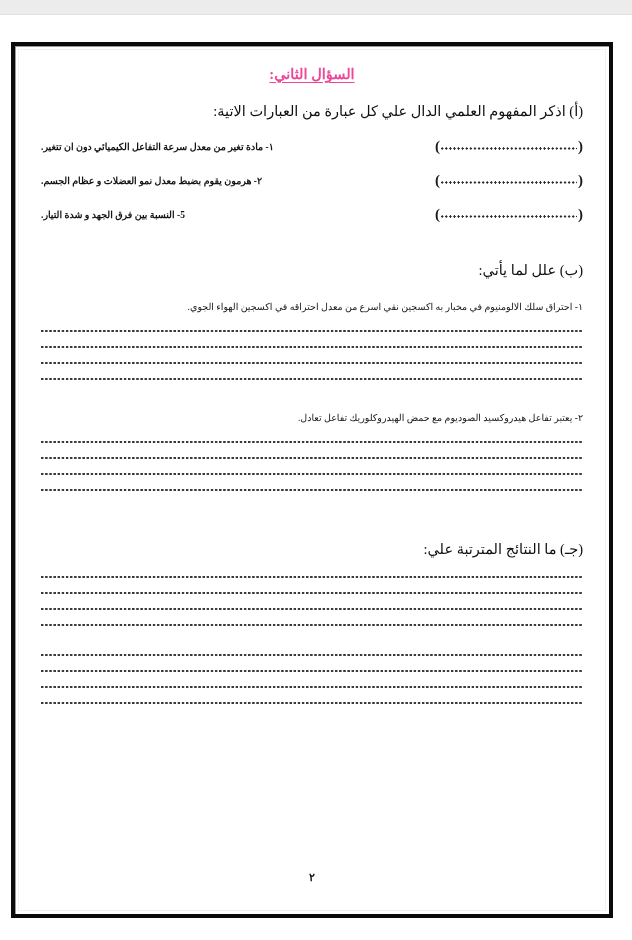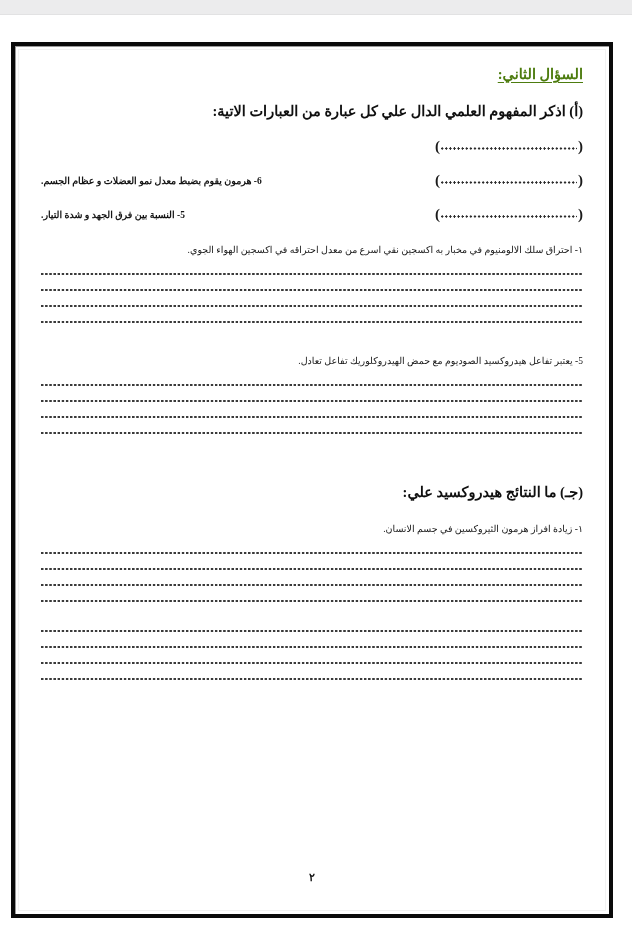--- a/index.html
+++ b/index.html
@@ -57,30 +57,31 @@
     padding: 10px 22px 0 22px;
     box-sizing: border-box;
     direction: rtl;
     text-align: right;
   }
 
   
   .doc-title {
     font-size: 14.5px;
     font-weight: bold;
-    color: #4d7c0f;
+    color: #ec4899;
     text-decoration: underline;
     text-underline-offset: 3px;
     margin: 6px 0 0 0;
     letter-spacing: 0;
+    text-align: center;
   }
 
   .part-heading {
     font-size: 14.5px;
-    font-weight: bold;
+    font-weight: normal;
     color: #101010;
     margin: 20px 0 0 0;
   }
   .part-heading.b { margin-top: 40px; }
 
   
   .item-row {
     display: flex;
     flex-direction: row;
     align-items: center;
@@ -163,62 +164,63 @@
 
       <div class="part-heading">(أ) اذكر المفهوم العلمي الدال علي كل عبارة من العبارات الاتية:</div>
 
       <div class="item-row">
         <div class="answer-blank">
           <span class="paren">(</span>
           <span class="dots"></span>
           <span class="paren">)</span>
         </div>
         <div class="item-spacer"></div>
+        <div class="item-text">١- مادة تغير من معدل سرعة التفاعل الكيميائي دون ان تتغير.</div>
       </div>
 
       <div class="item-row">
         <div class="answer-blank">
           <span class="paren">(</span>
           <span class="dots"></span>
           <span class="paren">)</span>
         </div>
         <div class="item-spacer"></div>
-        <div class="item-text">6- هرمون يقوم بضبط معدل نمو العضلات و عظام الجسم.</div>
+        <div class="item-text">٢- هرمون يقوم بضبط معدل نمو العضلات و عظام الجسم.</div>
       </div>
 
       <div class="item-row">
         <div class="answer-blank">
           <span class="paren">(</span>
           <span class="dots"></span>
           <span class="paren">)</span>
         </div>
         <div class="item-spacer"></div>
         <div class="item-text">5- النسبة بين فرق الجهد و شدة التيار.</div>
       </div>
 
+      <div class="part-heading b">(ب) علل لما يأتي:</div>
 
       <div class="statement">١- احتراق سلك الالومنيوم في مخبار به اكسجين نقي اسرع من معدل احتراقه في اكسجين الهواء الجوي.</div>
       <div class="lines">
         <div class="dot-line"></div>
         <div class="dot-line"></div>
         <div class="dot-line"></div>
         <div class="dot-line"></div>
       </div>
 
-      <div class="statement">5- يعتبر تفاعل هيدروكسيد الصوديوم مع حمض الهيدروكلوريك تفاعل تعادل.</div>
-      <div class="lines">
-        <div class="dot-line"></div>
-        <div class="dot-line"></div>
-        <div class="dot-line"></div>
-        <div class="dot-line"></div>
-      </div>
-
-      <div class="part-heading b">(جـ) ما النتائج هيدروكسيد علي:</div>
-
-      <div class="statement">١- زيادة افراز هرمون الثيروكسين في جسم الانسان.</div>
+      <div class="statement">٢- يعتبر تفاعل هيدروكسيد الصوديوم مع حمض الهيدروكلوريك تفاعل تعادل.</div>
+      <div class="lines">
+        <div class="dot-line"></div>
+        <div class="dot-line"></div>
+        <div class="dot-line"></div>
+        <div class="dot-line"></div>
+      </div>
+
+      <div class="part-heading b">(جـ) ما النتائج المترتبة علي:</div>
+
       <div class="lines">
         <div class="dot-line"></div>
         <div class="dot-line"></div>
         <div class="dot-line"></div>
         <div class="dot-line"></div>
       </div>
 
       <div class="lines">
         <div class="dot-line"></div>
         <div class="dot-line"></div>

